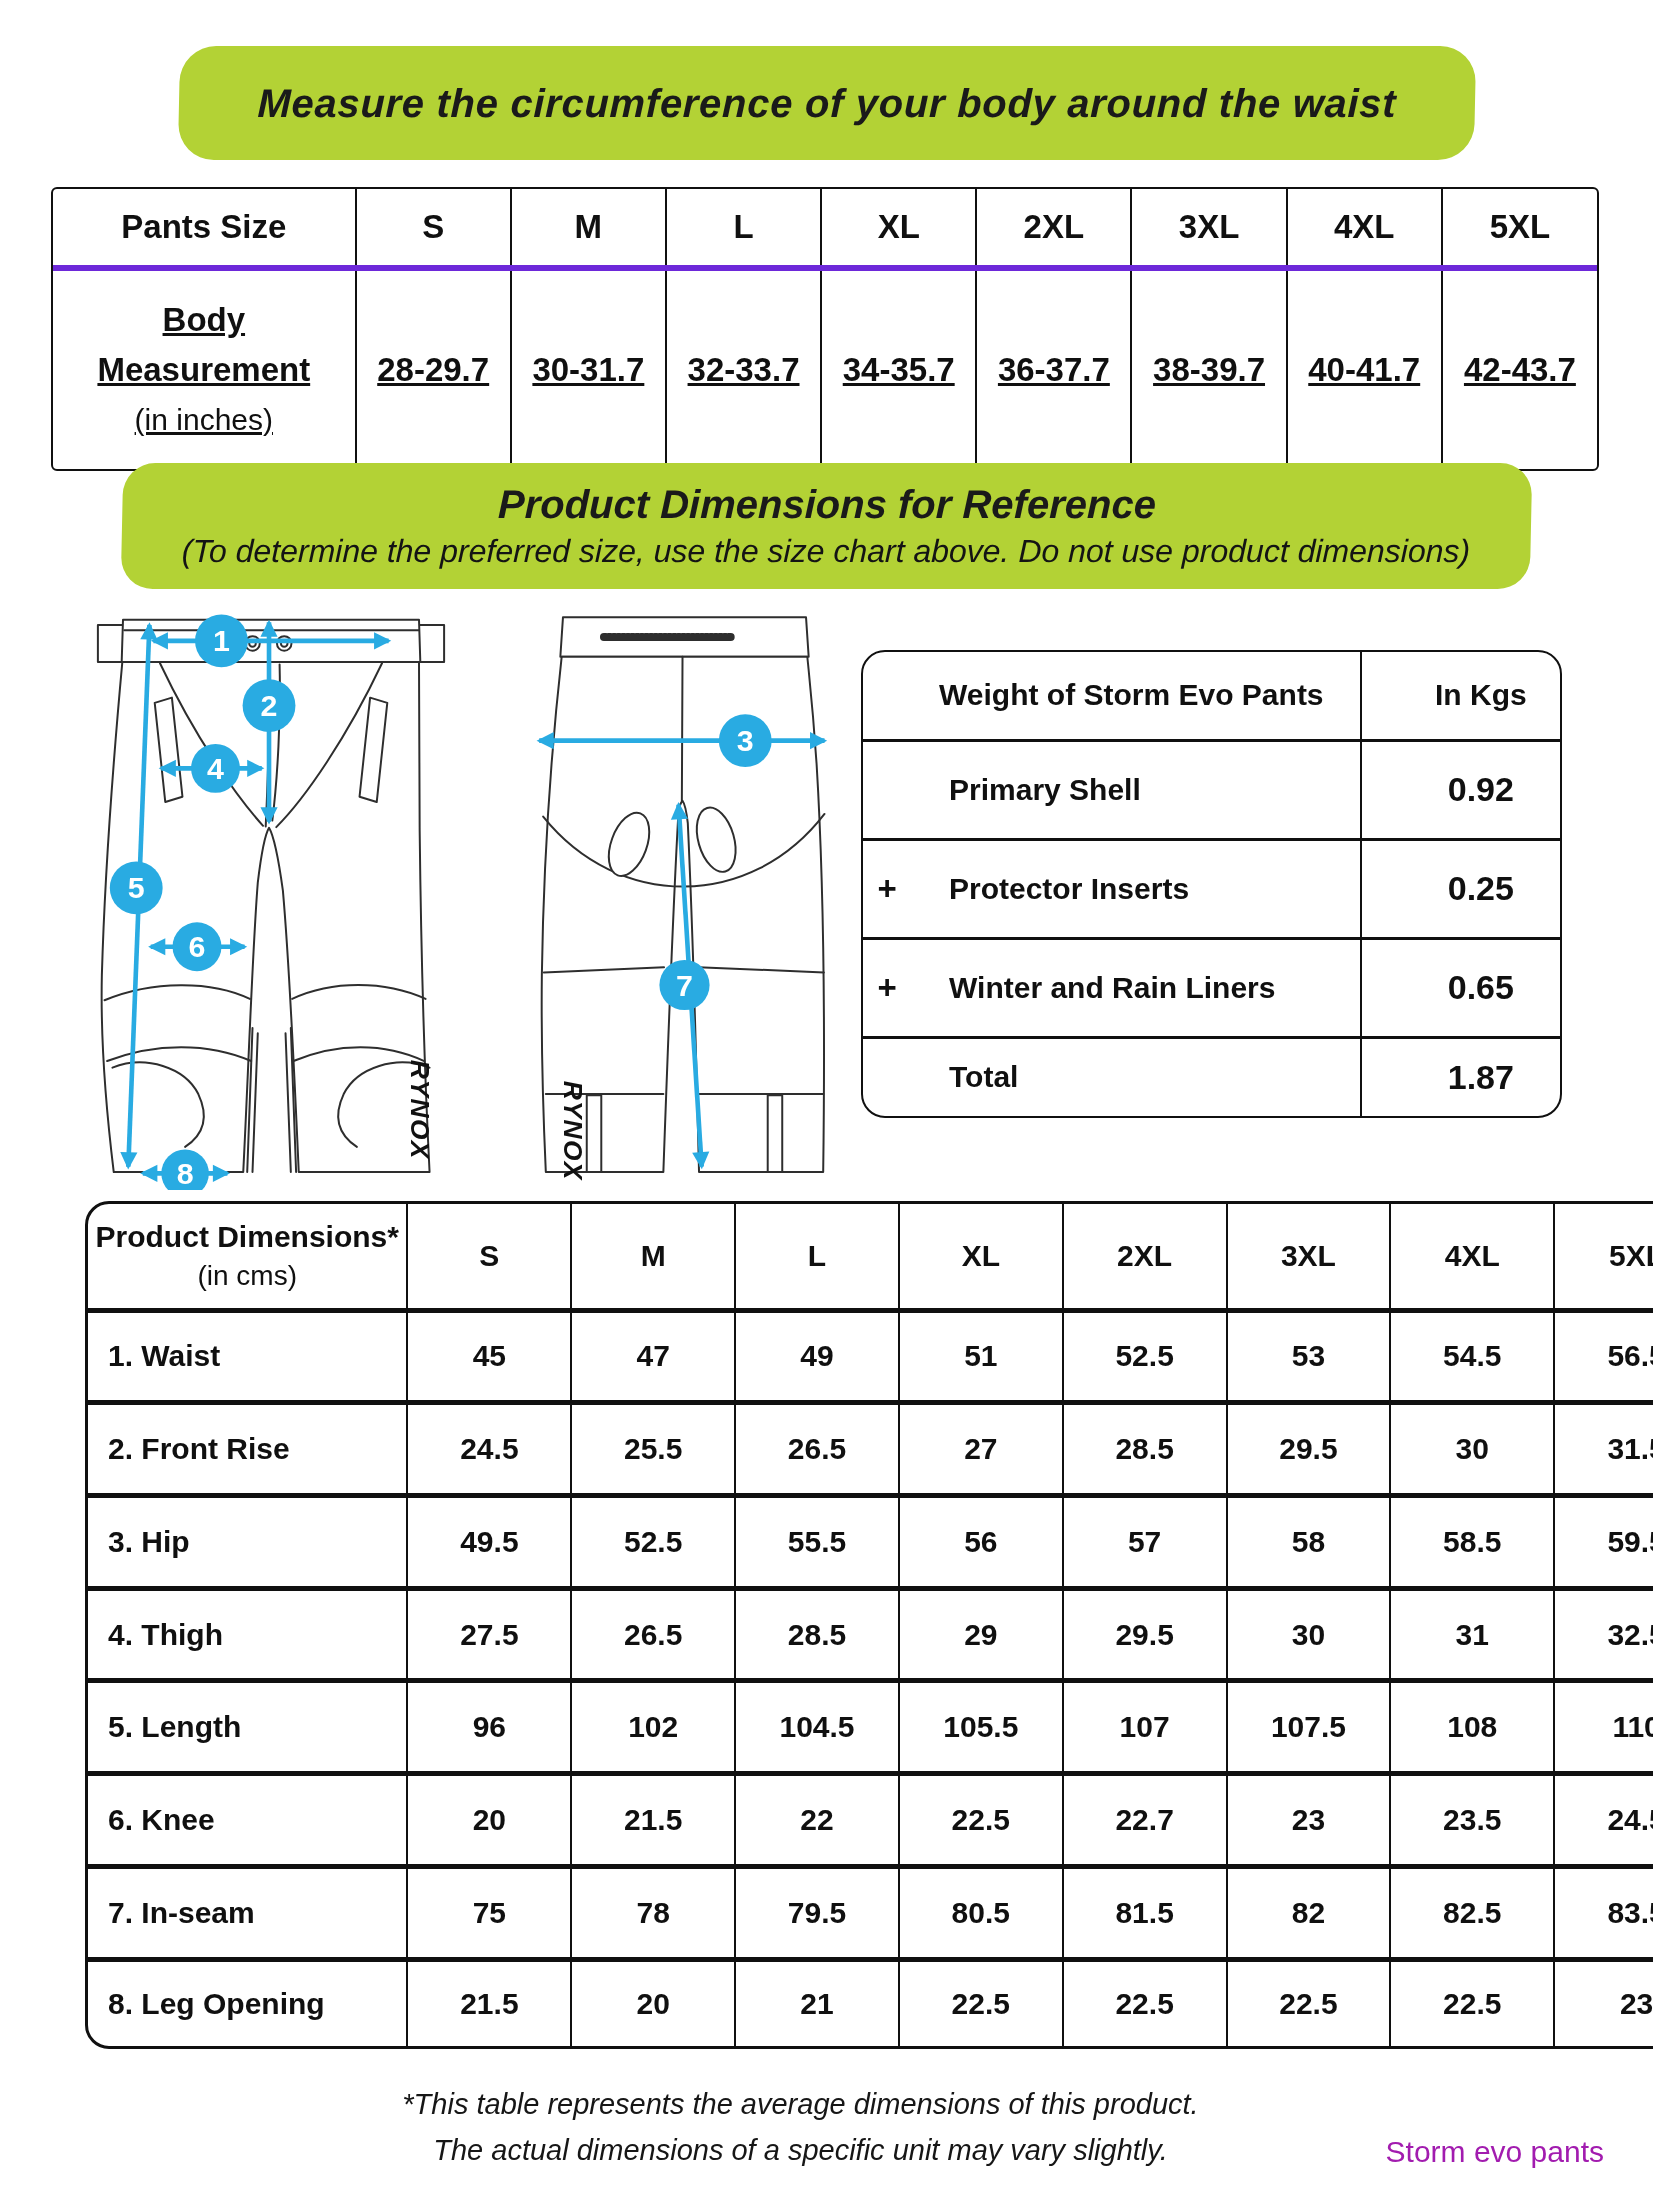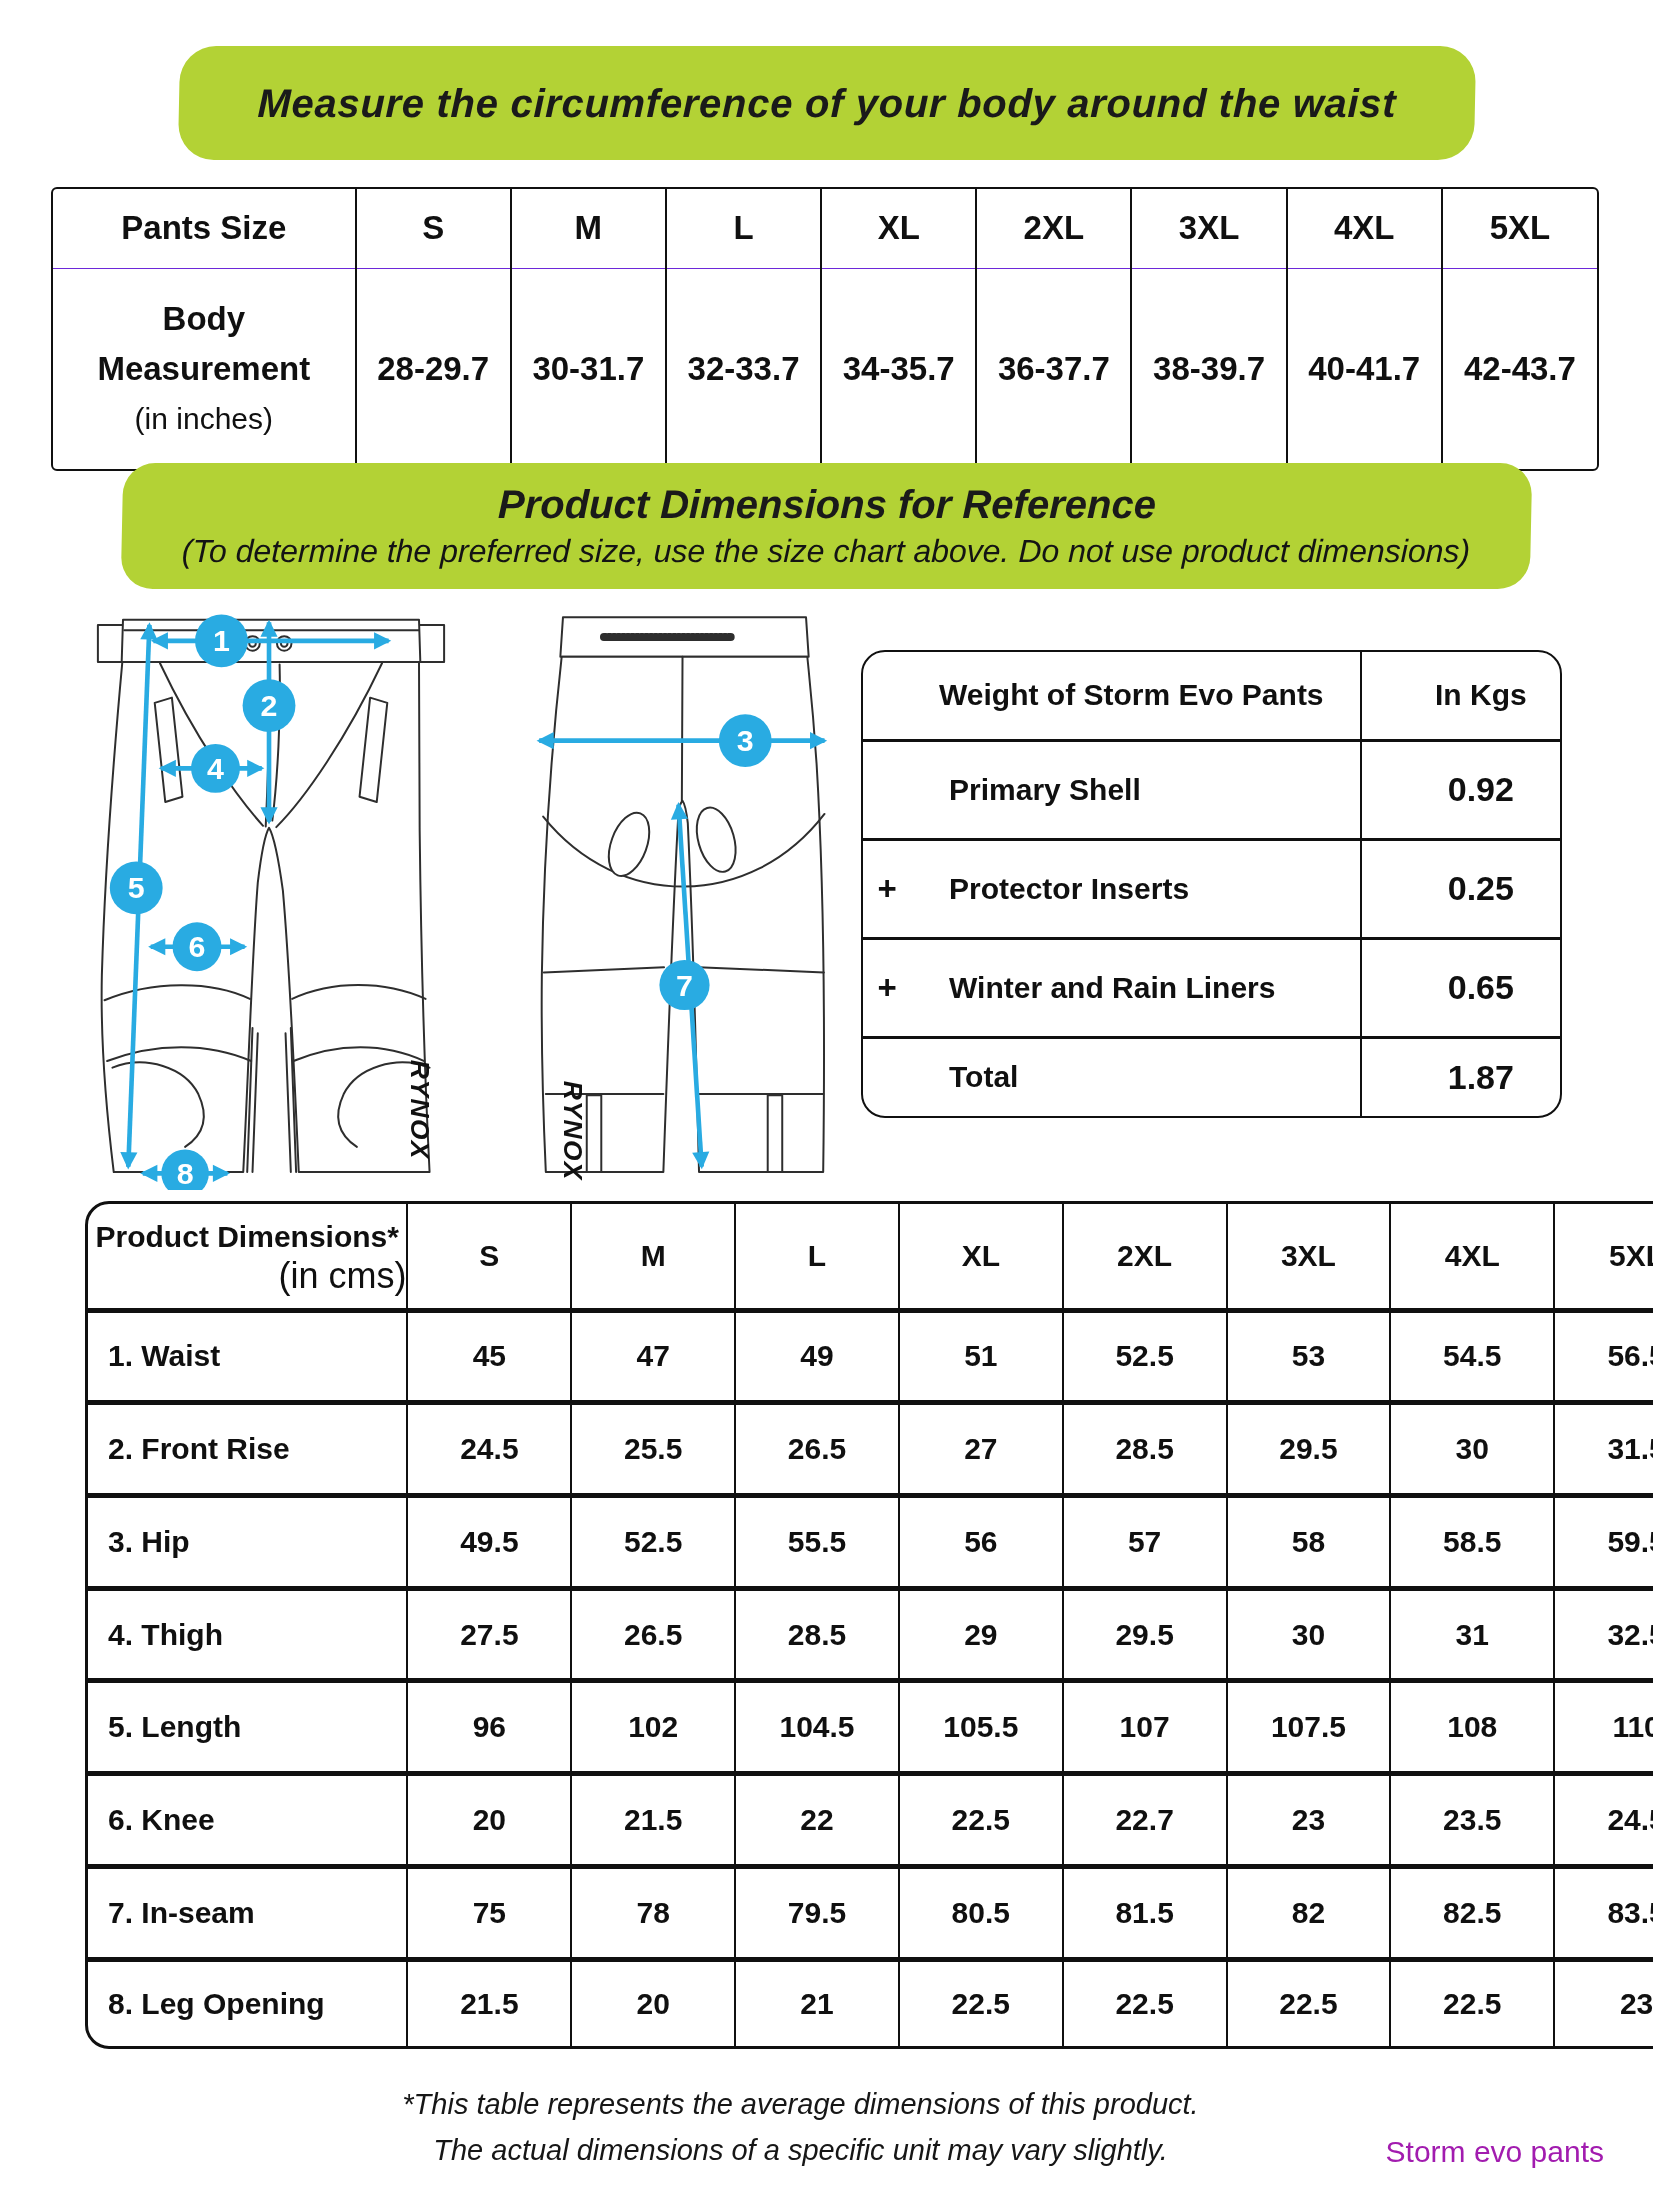--- a/index.html
+++ b/index.html
@@ -17,42 +17,42 @@
   .banner2-sub{font-size:32px;font-style:italic;font-weight:400;color:#141414;line-height:37px;margin-top:6.6px;}
   
   .tblwrap{position:absolute;border:2.6px solid #101010;box-sizing:border-box;background:#fff;overflow:hidden;}
   .tblwrap table{width:100%;height:100%;border-collapse:collapse;table-layout:fixed;}
   .tblwrap th,.tblwrap td{text-align:center;vertical-align:middle;padding:0;font-weight:bold;color:#101010;}
   
   .size-tbl{left:51px;top:187px;width:1548px;height:284px;border-radius:6px;}
   .size-tbl th,.size-tbl td{font-size:33px;}
   .size-tbl th:not(:last-child),.size-tbl td:not(:last-child){border-right:2px solid #101010;}
   .size-tbl tr:first-child{height:79px;}
-  .size-tbl tr+tr>td{border-top:1px solid #6d28d9;}
+  .size-tbl tr+tr>td{border-top:6px solid #6d28d9;text-decoration:underline;}
   .size-tbl .lbl-light{font-size:30px;font-weight:400;}
   .size-tbl .lbl-line{line-height:50px;}
   
   .weight-tbl{left:861px;top:650px;width:701px;height:468px;border-radius:24px;}
   .weight-tbl td,.weight-tbl th{font-size:30px;padding-left:40px;}
   .weight-tbl .wval{font-size:34px;}
   .weight-tbl th:first-child,.weight-tbl td:first-child{border-right:2.6px solid #101010;}
   .weight-tbl tr+tr>td{border-top:3.3px solid #101010;}
   .weight-tbl tr:nth-child(1){height:88px;}
   .weight-tbl tr:nth-child(2),.weight-tbl tr:nth-child(3),.weight-tbl tr:nth-child(4){height:99px;}
   .weight-tbl .wlabel-cell{text-align:left;position:relative;}
   .weight-tbl .wplus{position:absolute;left:14.6px;top:50%;transform:translateY(-50%);font-size:33px;}
   .weight-tbl .wlabel{margin-left:46px;display:inline-block;}
   
   .dims-tbl{left:85px;top:1201px;width:1636px;height:848px;border-radius:24px;border-width:3.3px;}
   .dims-tbl th,.dims-tbl td{font-size:30px;}
   .dims-tbl th:not(:last-child),.dims-tbl td:not(:last-child){border-right:2.6px solid #101010;}
   .dims-tbl tr:first-child{height:106px;}
   .dims-tbl tr+tr>td{border-top:5.3px solid #101010;}
   .dims-tbl td.rowlbl{text-align:left;padding-left:20px;}
-  .dims-tbl .hdr-light{font-size:36px;font-weight:400;line-height:37px;text-align:right;}
+  .dims-tbl .hdr-light{font-size:28px;font-weight:400;line-height:37px;}
   .dims-tbl .hdr-bold{line-height:40px;}
   
   .diagram{position:absolute;}
   .front-diagram{left:86px;top:605px;width:370px;height:585px;}
   .back-diagram{left:526px;top:605px;width:317px;height:585px;}
   svg text{font-family:"Liberation Sans",sans-serif;}
   svg .outline{stroke:#2e2e2e;stroke-width:3;fill:#ffffff;stroke-linejoin:round;stroke-linecap:round;}
   svg .thin{fill:none;}
   svg .measure-line{stroke:#29abe2;stroke-width:7;fill:none;}
   svg .mcircle{fill:#29abe2;}

